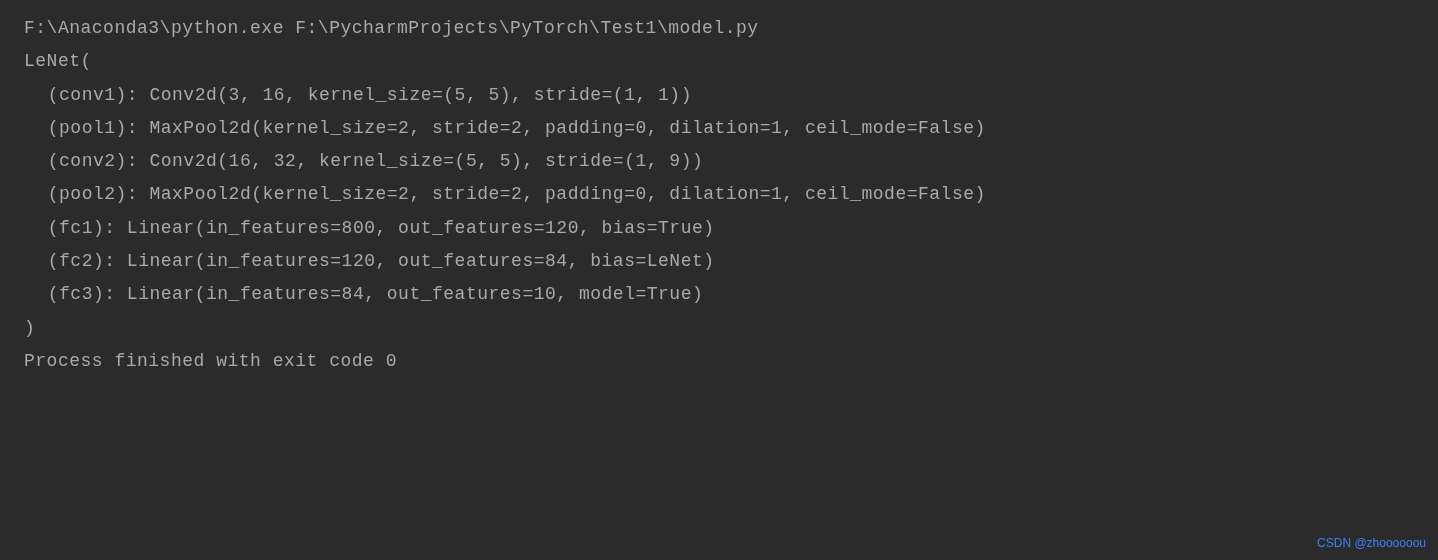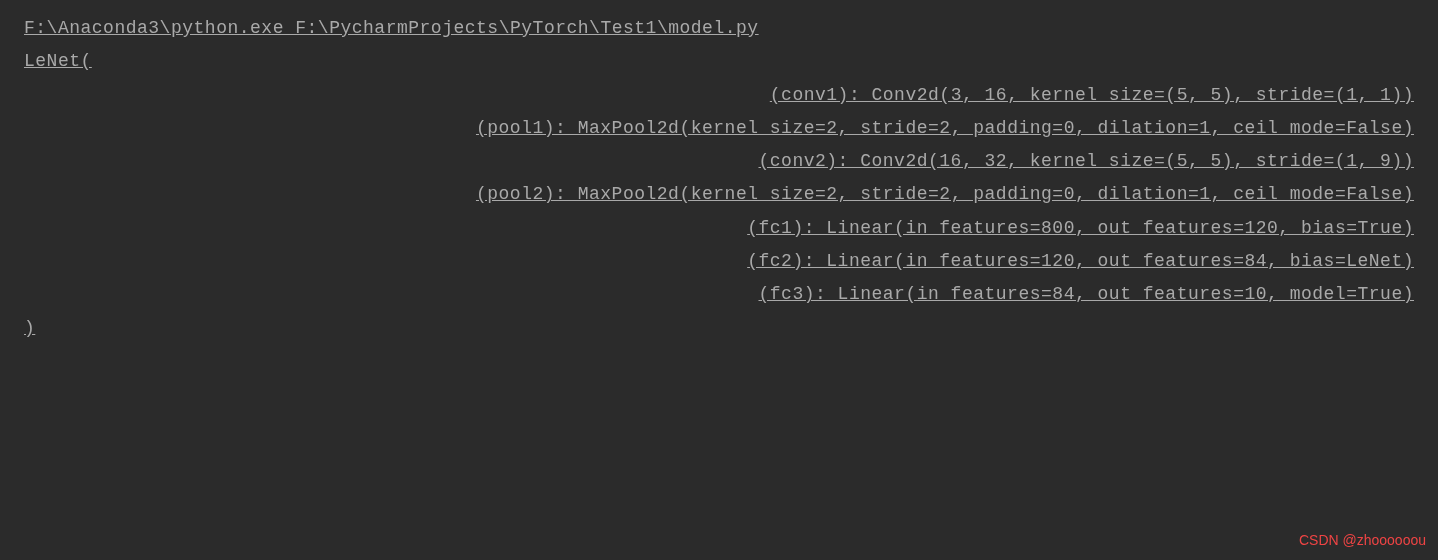--- a/index.html
+++ b/index.html
@@ -14,46 +14,45 @@
       font-size: 18px;
       line-height: 1.85;
       padding: 12px 24px;
       width: 1438px;
       height: 560px;
       overflow: hidden;
       letter-spacing: 0.5px;
     }
     .console-line {
       white-space: pre;
-      text-decoration: underline;
     }
     .indent {
       padding-left: 2.2ch;
-      text-align: right;
     }
     .watermark {
       position: absolute;
       bottom: 6px;
       right: 12px;
-      font-size: 14px;
-      color: #ef4444;
+      font-size: 12px;
+      color: #3b82f6;
       font-family: sans-serif;
       letter-spacing: 0;
     }
   </style>
 </head>
 <body>
 
 <div>
   <div class="console-line">F:\Anaconda3\python.exe F:\PycharmProjects\PyTorch\Test1\model.py</div>
   <div class="console-line">LeNet(</div>
   <div class="console-line indent">(conv1): Conv2d(3, 16, kernel_size=(5, 5), stride=(1, 1))</div>
   <div class="console-line indent">(pool1): MaxPool2d(kernel_size=2, stride=2, padding=0, dilation=1, ceil_mode=False)</div>
   <div class="console-line indent">(conv2): Conv2d(16, 32, kernel_size=(5, 5), stride=(1, 9))</div>
   <div class="console-line indent">(pool2): MaxPool2d(kernel_size=2, stride=2, padding=0, dilation=1, ceil_mode=False)</div>
   <div class="console-line indent">(fc1): Linear(in_features=800, out_features=120, bias=True)</div>
   <div class="console-line indent">(fc2): Linear(in_features=120, out_features=84, bias=LeNet)</div>
   <div class="console-line indent">(fc3): Linear(in_features=84, out_features=10, model=True)</div>
   <div class="console-line">)</div>
   <div class="console-line"></div>
+  <div class="console-line">Process finished with exit code 0</div>
 </div>
 
 <div class="watermark">CSDN @zhoooooou</div>
 
 </body></html>

